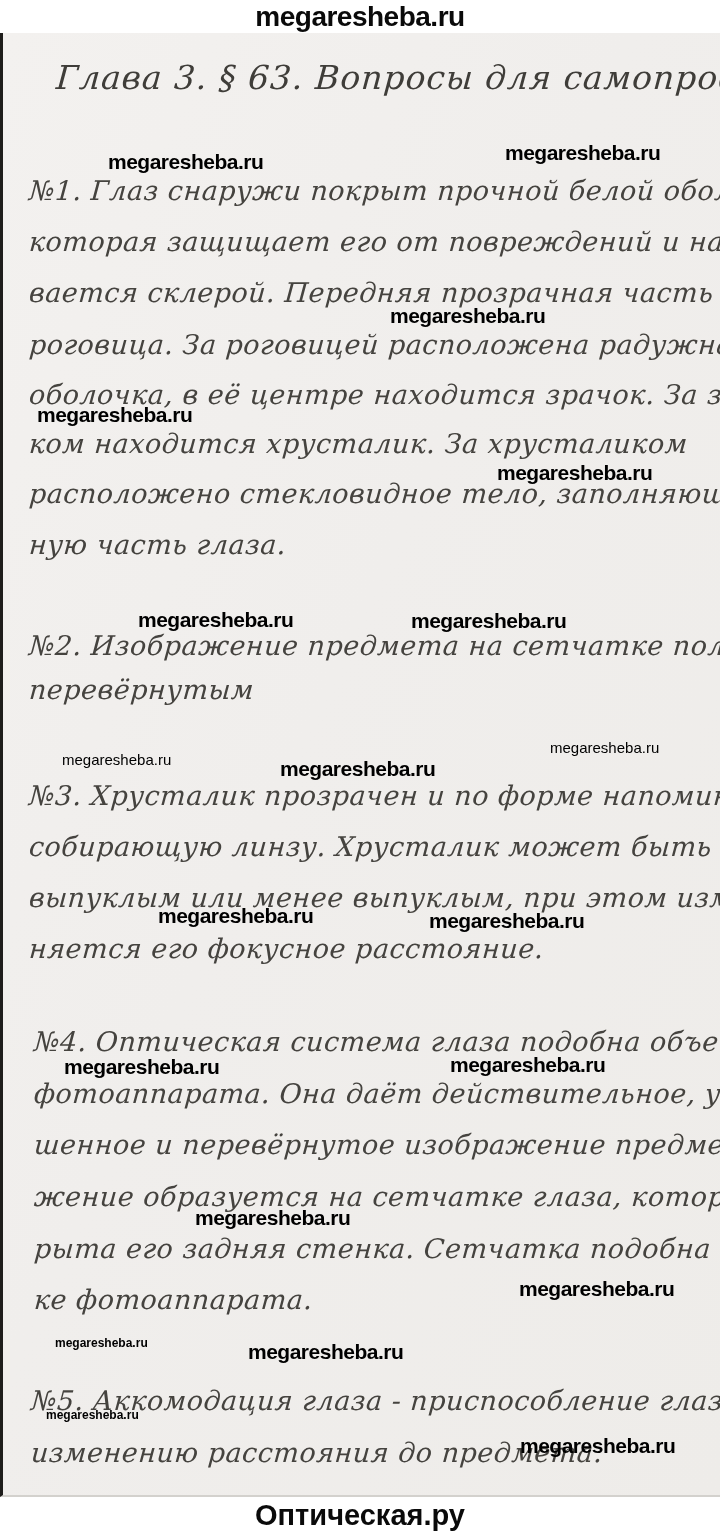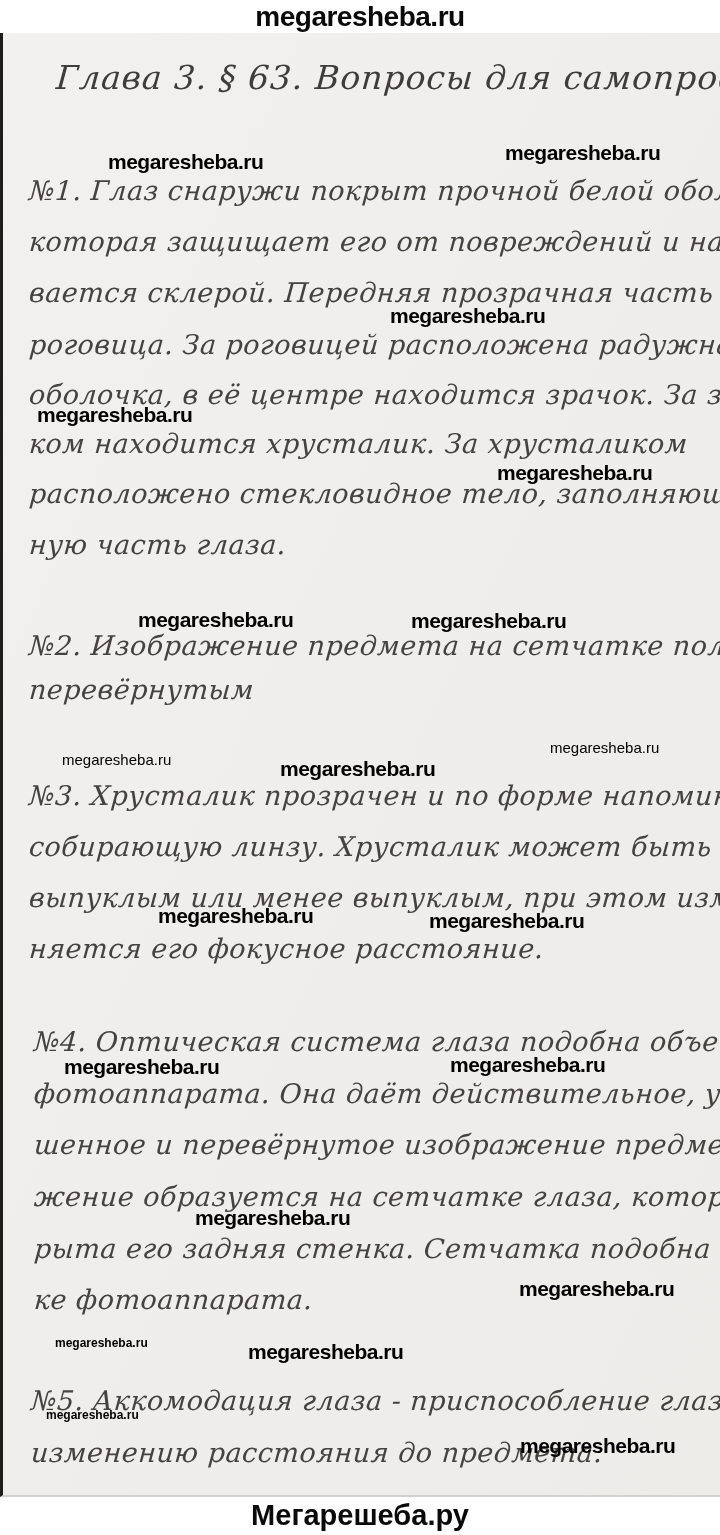--- a/index.html
+++ b/index.html
@@ -109,13 +109,13 @@
 <span class="wm" style="left:429px; top:909px;">megaresheba.ru</span>
 <span class="wm" style="left:64px; top:1055px;">megaresheba.ru</span>
 <span class="wm" style="left:450px; top:1053px;">megaresheba.ru</span>
 <span class="wm" style="left:195px; top:1206px;">megaresheba.ru</span>
 <span class="wm" style="left:519px; top:1277px;">megaresheba.ru</span>
 <span class="wm tiny" style="left:55px; top:1336px;">megaresheba.ru</span>
 <span class="wm" style="left:248px; top:1340px;">megaresheba.ru</span>
 <span class="wm tiny" style="left:46px; top:1408px;">megaresheba.ru</span>
 <span class="wm" style="left:520px; top:1434px;">megaresheba.ru</span>
 
-<div class="site-footer">Мегарешеба.ру</div>
+<div class="site-footer">Оптическая.ру</div>
 
 </body></html>

